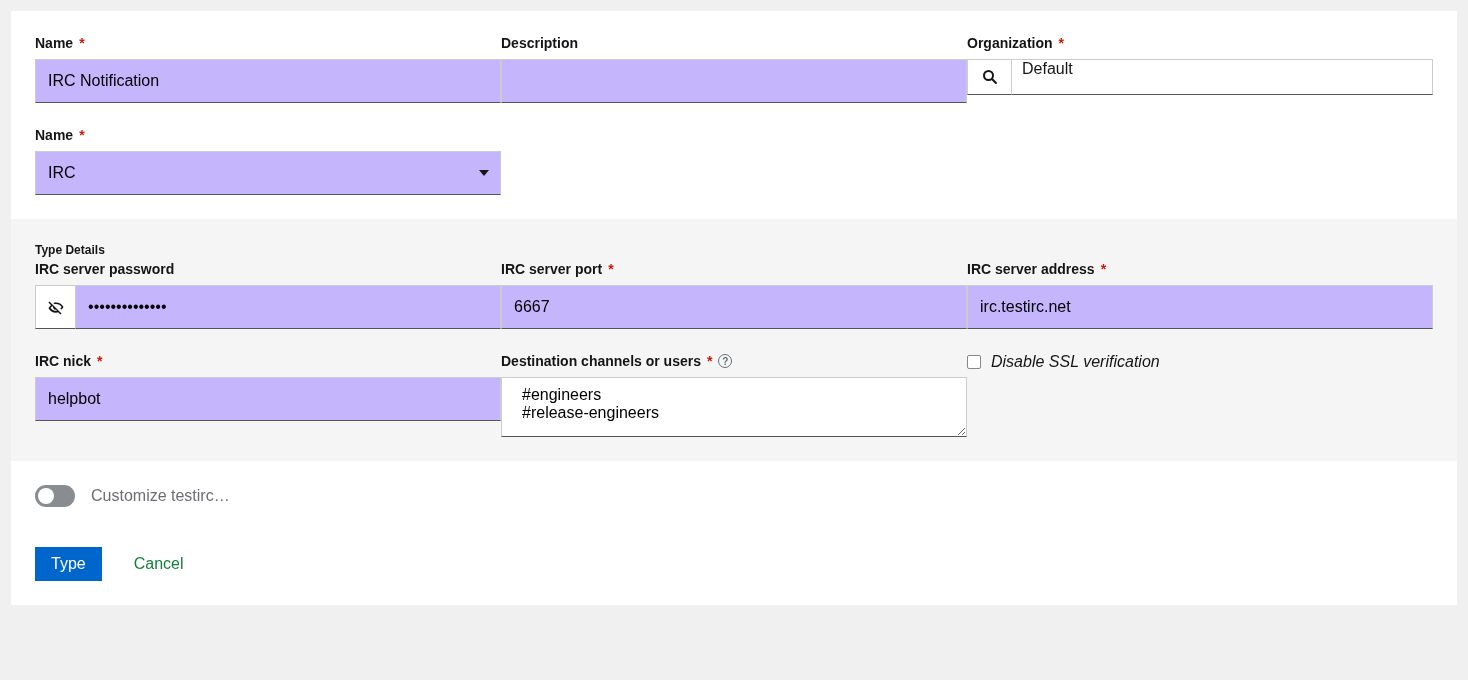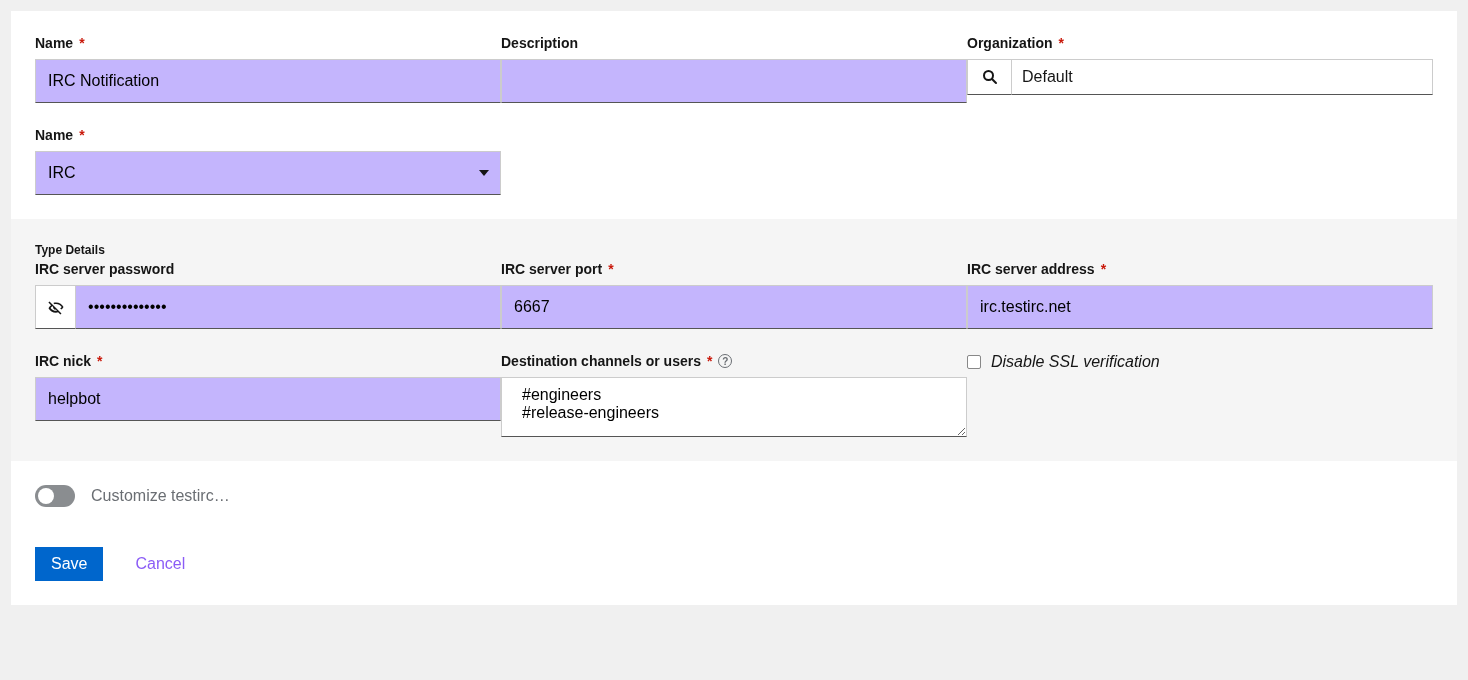--- a/index.html
+++ b/index.html
@@ -148,34 +148,34 @@
       background: #0066cc;
       color: #fff;
       border: none;
       padding: 8px 16px;
       font-size: 16px;
       cursor: pointer;
     }
     .btn-link {
       background: none;
       border: none;
-      color: #8b5cf6;
+      color: #15803d;
       font-size: 16px;
       cursor: pointer;
     }
     .lookup-input {
       flex: 1;
       height: 36px;
       border: 1px solid #ccc;
       border-bottom: 1px solid #555;
       background: #fff;
       padding: 0 10px;
       font-size: 16px;
       display: flex;
-      align-items: center;
+      align-items: flex-start;
       cursor: pointer;
     }
     svg { display: block; }
   </style>
 </head>
 <body>
 
 <div class="card">
 
   <div class="section">
@@ -305,18 +305,18 @@
     </div>
   </div>
 
   <div class="section">
     <div class="switch-row">
       <div class="switch"></div>
       <span class="switch-label">Customize testirc…</span>
     </div>
 
     <div class="actions">
-      <button class="btn-primary">Save</button>
+      <button class="btn-primary">Type</button>
       <button class="btn-link">Cancel</button>
     </div>
   </div>
 
 </div>
 
 </body></html>

